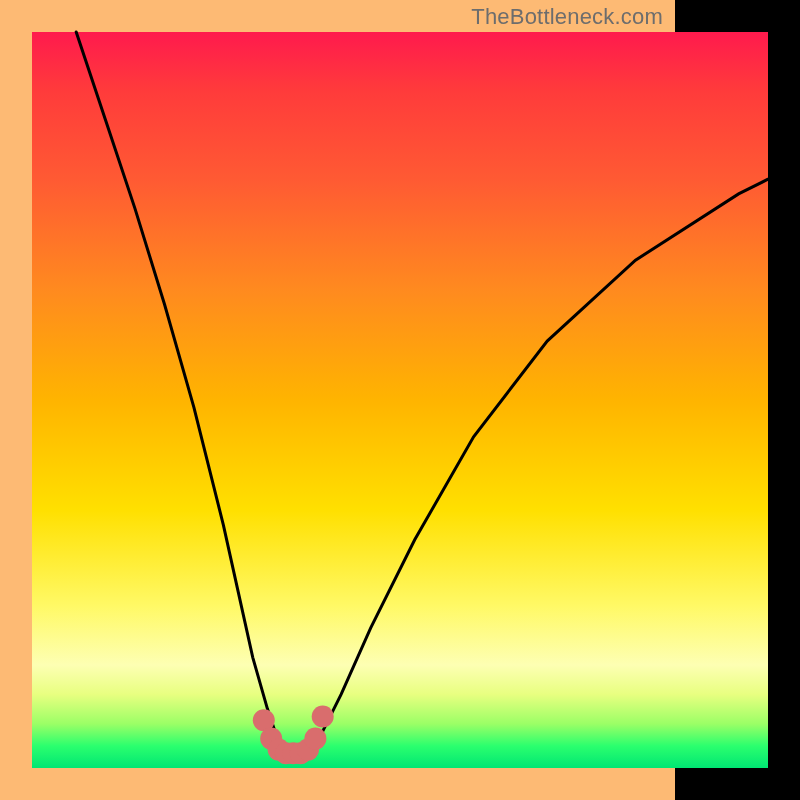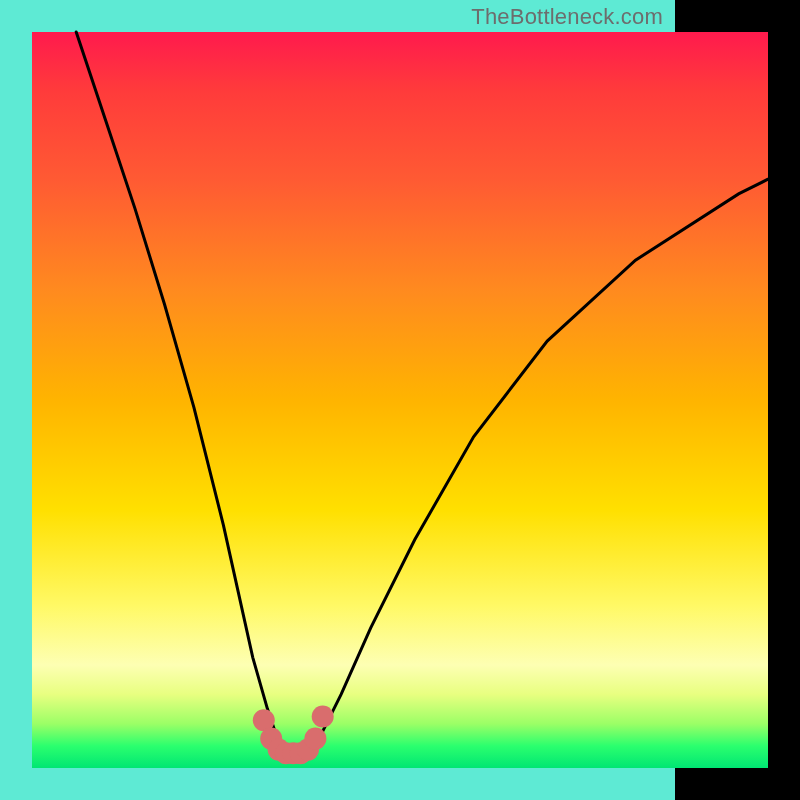--- a/index.html
+++ b/index.html
@@ -10,21 +10,21 @@
     background: #000;
     font-family: Arial, Helvetica, sans-serif;
     overflow: hidden;
   }
   .frame {
     position: absolute;
     left: 0;
     top: 0;
     width: 675px;
     height: 800px;
-    background: #5eead4;
+    background: #fdba74;
   }
   .plot {
     position: absolute;
     left: 32px;
     top: 32px;
     width: 736px;
     height: 736px;
     
     background: linear-gradient(to bottom,
       #ff1a4d 0%,

